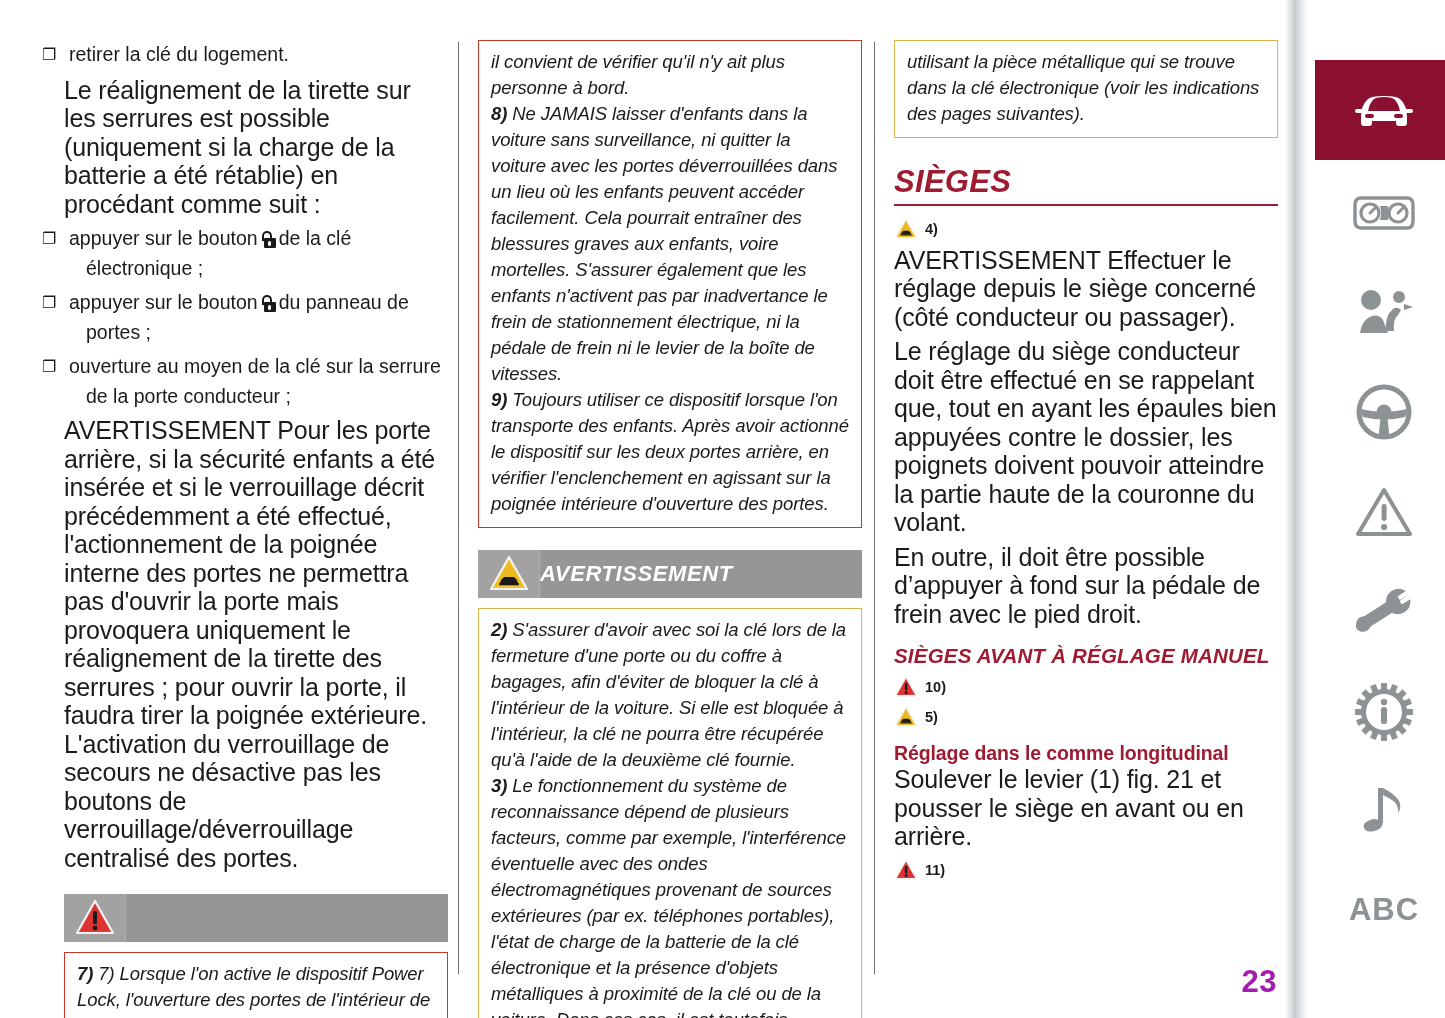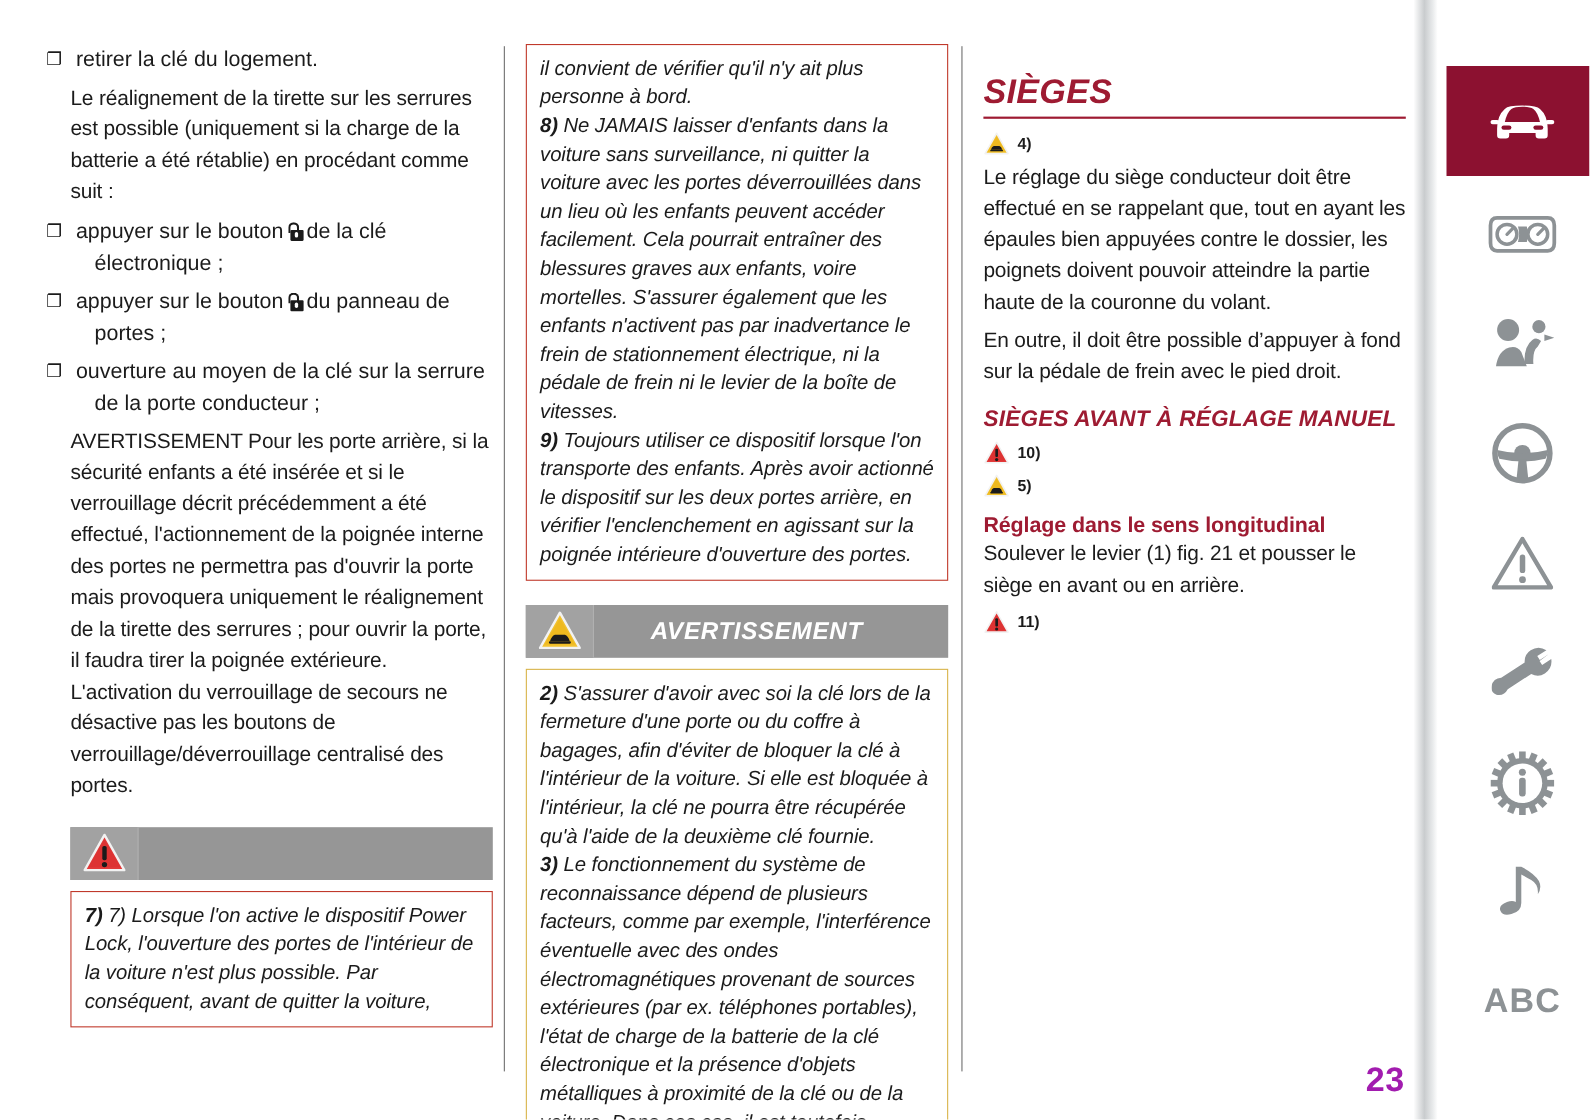--- a/index.html
+++ b/index.html
@@ -37,21 +37,21 @@
     width: 1px;
     height: 932px;
     background: #6f6f6f;
   }
   .div-1 { left: 458px; }
   .div-2 { left: 874px; }
 
   
   p.body {
     margin: 0 0 6px 0;
-    font-size: 19px;
+    font-size: 25px;
     line-height: 28.5px;
     color: #1b1b1b;
     font-weight: 400;
     letter-spacing: -0.15px;
   }
   p.bullet {
     margin: 0 0 6px 0;
     font-size: 19.5px;
     line-height: 28.5px;
     color: #1b1b1b;
@@ -128,21 +128,20 @@
     width: 62px;
     height: 48px;
     display: flex;
     align-items: center;
     justify-content: center;
     border-right: 1px solid #b0b0b0;
     background: #a2a2a2;
   }
   .banner .btitle {
     flex: 1;
-    text-align: center;
     color: #ffffff;
     font-weight: 700;
     font-style: italic;
     font-size: 22px;
     letter-spacing: 0.6px;
     padding-right: 26px;
   }
 
   
   h2.sec {
@@ -296,34 +295,38 @@
       </div>
 
       <div class="notebox yellow">
         <p><b>2)</b> <span>S'assurer d'avoir avec soi la clé lors de la fermeture d'une porte ou du coffre à bagages, afin d'éviter de bloquer la clé à l'intérieur de la voiture. Si elle est bloquée à l'intérieur, la clé ne pourra être récupérée qu'à l'aide de la deuxième clé fournie.</span></p>
         <p><b>3)</b> <span>Le fonctionnement du système de reconnaissance dépend de plusieurs facteurs, comme par exemple, l'interférence éventuelle avec des ondes électromagnétiques provenant de sources extérieures (par ex. téléphones portables), l'état de charge de la batterie de la clé électronique et la présence d'objets métalliques à proximité de la clé ou de la voiture. Dans ces cas, il est toutefois possible de déverrouiller les portes en</span></p>
       </div>
     </div>
 
     <div class="col col-3">
 
+      <div class="notebox yellow">
+        <p>utilisant la pièce métallique qui se trouve dans la clé électronique (voir les indications des pages suivantes).</p>
+      </div>
 
       <h2 class="sec">SIÈGES</h2>
       <div class="secrule"></div>
 
       <div class="refrow">
         <svg width="24" height="22" viewBox="0 0 40 38">
           <path d="M20 2 L38 34 L2 34 Z" fill="#f2c230" stroke="#f2f2f2" stroke-width="2.5" stroke-linejoin="round"></path>
           <path d="M20 7 L34 31 L6 31 Z" fill="#e8a800" opacity="0.35"></path>
           <path d="M11 28 q1.5-5 4.5-6 h9 q3 1 4.5 6 z" fill="#1b1b1b"></path>
           <rect x="10" y="28" width="20" height="2.4" rx="1" fill="#1b1b1b"></rect>
         </svg>
         <span class="refnum">4)</span>
       </div>
 
+      <p class="body">AVERTISSEMENT Effectuer le réglage depuis le siège concerné (côté conducteur ou passager).</p>
       <p class="body">Le réglage du siège conducteur doit être effectué en se rappelant que, tout en ayant les épaules bien appuyées contre le dossier, les poignets doivent pouvoir atteindre la partie haute de la couronne du volant.</p>
       <p class="body">En outre, il doit être possible d’appuyer à fond sur la pédale de frein avec le pied droit.</p>
 
       <h3 class="sub">SIÈGES AVANT À RÉGLAGE MANUEL</h3>
 
       <div class="refrow">
         <svg width="24" height="22" viewBox="0 0 40 38">
           <path d="M20 2 L38 34 L2 34 Z" fill="#e23a3a" stroke="#f2f2f2" stroke-width="2.5" stroke-linejoin="round"></path>
           <path d="M20 7 L34 31 L6 31 Z" fill="#cf2020" opacity="0.3"></path>
           <rect x="18" y="12" width="4.2" height="13" rx="1.6" fill="#1b1b1b"></rect>
@@ -335,21 +338,21 @@
       <div class="refrow">
         <svg width="24" height="22" viewBox="0 0 40 38">
           <path d="M20 2 L38 34 L2 34 Z" fill="#f2c230" stroke="#f2f2f2" stroke-width="2.5" stroke-linejoin="round"></path>
           <path d="M20 7 L34 31 L6 31 Z" fill="#e8a800" opacity="0.35"></path>
           <path d="M11 28 q1.5-5 4.5-6 h9 q3 1 4.5 6 z" fill="#1b1b1b"></path>
           <rect x="10" y="28" width="20" height="2.4" rx="1" fill="#1b1b1b"></rect>
         </svg>
         <span class="refnum">5)</span>
       </div>
 
-      <h4 class="sub2">Réglage dans le sens longitudinal</h4>
+      <h4 class="sub2">Réglage dans le comme longitudinal</h4>
       <p class="body">Soulever le levier (1) fig. 21 et pousser le siège en avant ou en arrière.</p>
 
       <div class="refrow">
         <svg width="24" height="22" viewBox="0 0 40 38">
           <path d="M20 2 L38 34 L2 34 Z" fill="#e23a3a" stroke="#f2f2f2" stroke-width="2.5" stroke-linejoin="round"></path>
           <path d="M20 7 L34 31 L6 31 Z" fill="#cf2020" opacity="0.3"></path>
           <rect x="18" y="12" width="4.2" height="13" rx="1.6" fill="#1b1b1b"></rect>
           <circle cx="20.1" cy="29" r="2.5" fill="#1b1b1b"></circle>
         </svg>
         <span class="refnum">11)</span>

